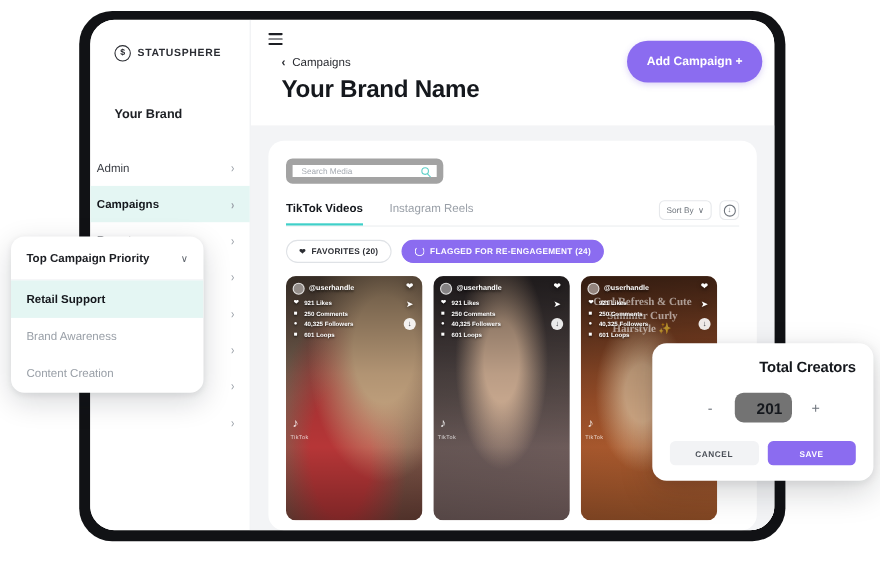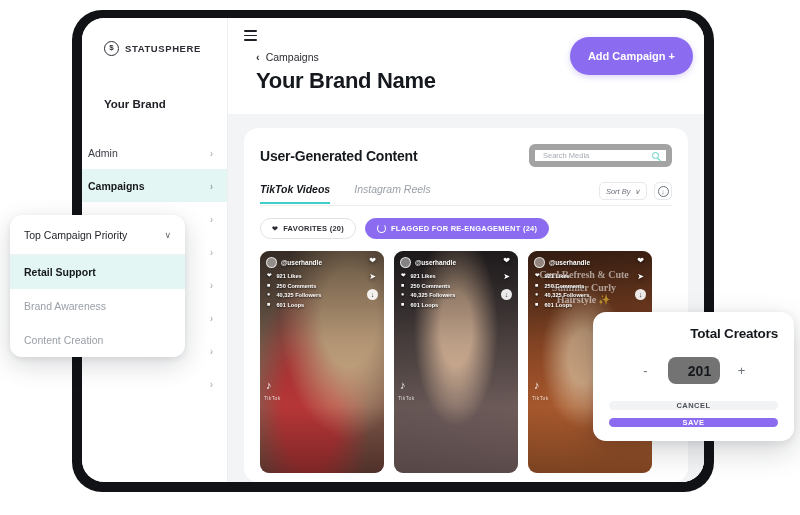--- a/index.html
+++ b/index.html
@@ -106,21 +106,21 @@
     display: flex; align-items: center; padding: 0 8px;
   }
   .search-wrap input {
     border: none; outline: none; width: 100%; font-size: 7.5px; color: #3a3d44;
     font-family: "Liberation Sans", sans-serif; background: transparent;
   }
   .search-wrap input::placeholder { color: #a6abb2; }
   .mag { position:absolute; right:7px; width:7px; height:7px; border:1.2px solid #5fd0c8; border-radius:50%; }
   .mag::after{ content:""; position:absolute; right:-3px; bottom:-2px; width:4px; height:1.2px; background:#5fd0c8; transform:rotate(45deg); }
 
-  .tabs-row { margin-top: 15px; display: flex; align-items: center; justify-content: space-between; border-bottom: 1px solid #eceef0; font-style: italic; }
+  .tabs-row { margin-top: 15px; display: flex; align-items: flex-end; justify-content: space-between; border-bottom: 1px solid #eceef0; }
   .tabs { display: flex; gap: 24px; }
   .tab { font-size: 10.5px; color: #9aa0a8; padding-bottom: 7px; cursor: pointer; }
   .tab.active { color: #15181d; font-weight: 700; border-bottom: 2.5px solid #3fd0c9; }
   .tools { display: flex; align-items: center; gap: 7px; padding-bottom: 5px; }
   .sortby {
     border: 1px solid #e6e8eb; border-radius: 5px; height: 18px;
     display: flex; align-items: center; gap: 4px; padding: 0 6px;
     font-size: 7.5px; color: #6d737b; cursor: pointer;
   }
   .dl-btn {
@@ -175,40 +175,40 @@
   .tt-label { position:absolute; left:4px; bottom:72px; color: rgba(255,255,255,.75); font-size: 5px; letter-spacing:.4px;}
 
   
   .dropdown {
     position: absolute; left: 10px; top: 215px; width: 175px;
     background: #fff; border-radius: 12px;
     box-shadow: 0 8px 26px rgba(15,20,30,.16), 0 2px 6px rgba(15,20,30,.08);
     overflow: hidden;
   }
   .dd-head { height: 40px; display: flex; align-items: center; justify-content: space-between; padding: 0 14px; border-bottom: 1px solid #f0f1f3; }
-  .dd-head-label { font-size: 10.5px; font-weight: 400; color: #1d1f24; }
+  .dd-head-label { font-size: 10.5px; font-weight: 700; color: #1d1f24; }
   .dd-caret { color: #5f656d; font-size: 9px; }
   .dd-opt { height: 34px; display: flex; align-items: center; padding: 0 14px; font-size: 10.5px; color: #9aa0a8; cursor: pointer; }
   .dd-opt.sel { background: #e4f6f3; color: #15181d; font-weight: 700; }
 
   
   .modal {
     position: absolute; right: 6px; top: 312px; width: 201px;
     background: #fff; border-radius: 13px; padding: 14px 16px 14px 16px;
     box-shadow: 0 10px 30px rgba(15,20,30,.18), 0 2px 8px rgba(15,20,30,.08);
   }
   .modal-title { text-align: right; font-size: 13.5px; font-weight: 700; color: #15181d; letter-spacing: -.2px; }
   .stepper { margin-top: 16px; display: flex; align-items: center; justify-content: center; gap: 17px; }
   .step-btn { font-size: 13px; color: #6d737b; cursor: pointer; width: 10px; text-align: center; user-select:none; }
   .step-val {
     background: #737373; border-radius: 8px; width: 52px; height: 27px;
     display: flex; align-items: center; justify-content: center;
     font-size: 14px; font-weight: 700; color: #15181d; padding-left: 12px;
   }
-  .modal-actions { margin-top: 17px; display: flex; gap: 8px; flex-direction: column; }
+  .modal-actions { margin-top: 17px; display: flex; gap: 8px; }
   .btn {
     flex: 1; height: 22px; border-radius: 5px; border: none; cursor: pointer;
     font-size: 7.5px; font-weight: 600; letter-spacing: .5px;
     font-family: "Liberation Sans", sans-serif;
   }
   .btn.cancel { background: #f2f3f5; color: #4a4f57; }
   .btn.save { background: #8b6cf0; color: #fff; }
 </style>
 </head>
 <body>
@@ -276,21 +276,20 @@
           <span>Campaigns</span>
         </div>
         <div class="page-title">Your Brand Name</div>
         <button class="add-btn">Add Campaign  +</button>
       </div>
 
       <div class="content">
         <div class="card">
 
           <div class="card-head">
-            <div class="card-title">User-Generated Content</div>
             <div class="search-wrap">
               <input type="text" placeholder="Search Media" style="">
               <span class="mag"></span>
             </div>
           </div>
 
           <div class="tabs-row">
             <div class="tabs">
               <div class="tab active">TikTok Videos</div>
               <div class="tab">Instagram Reels</div>

